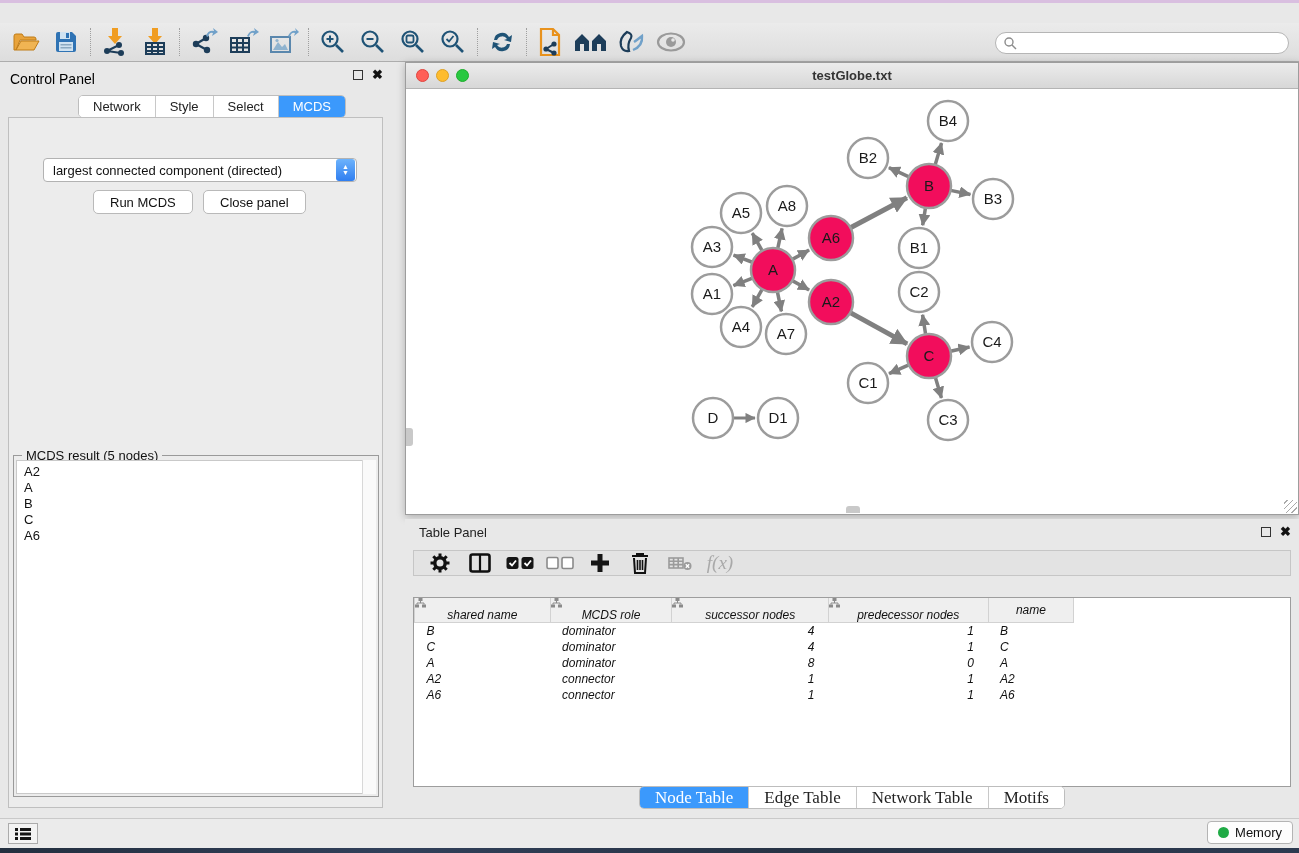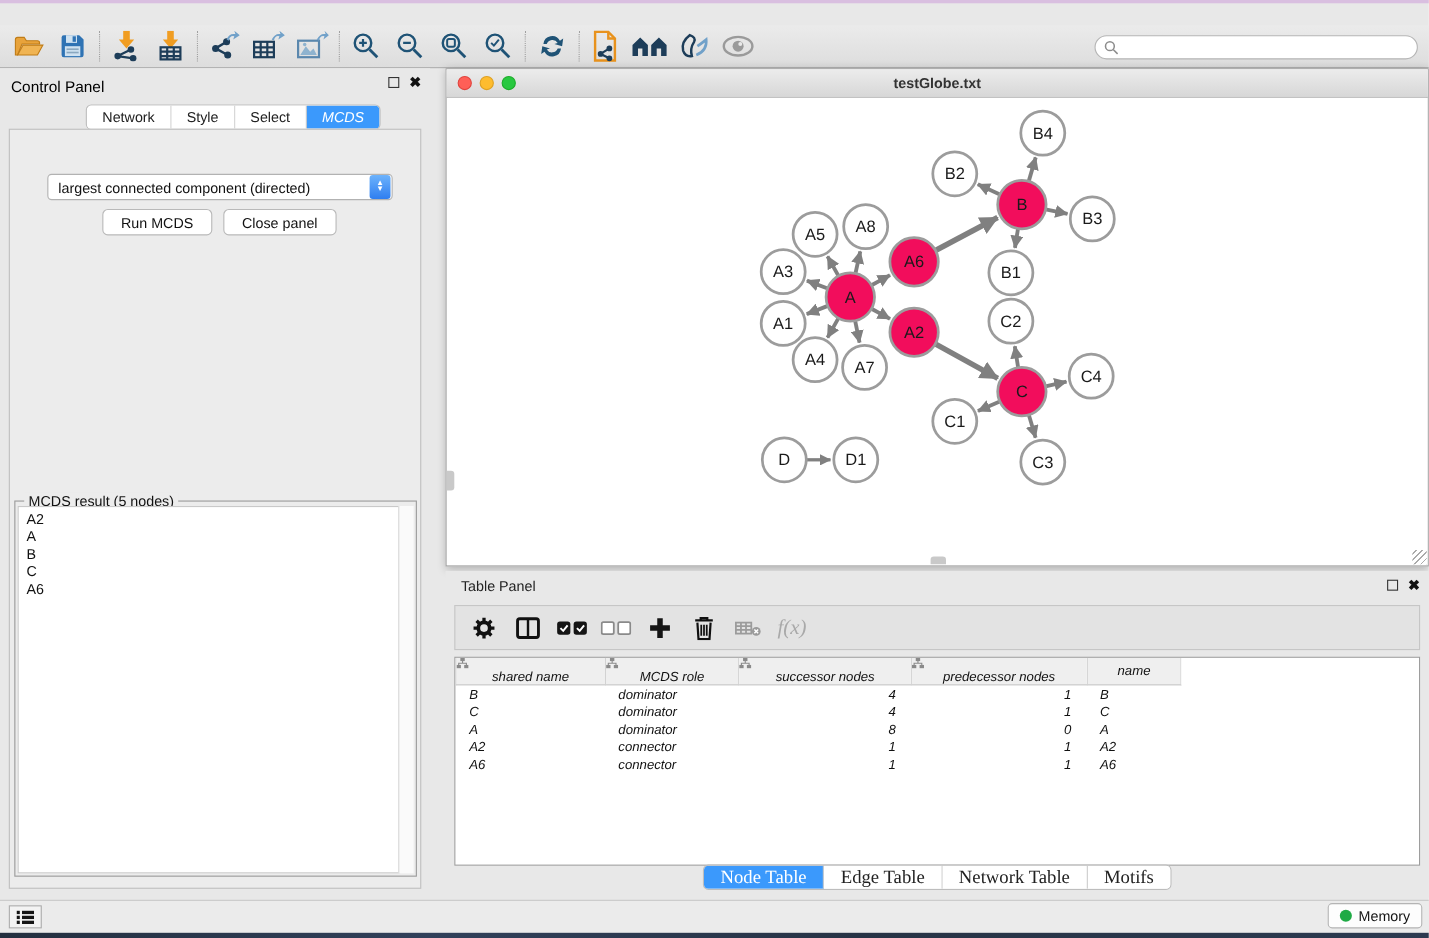--- a/index.html
+++ b/index.html
@@ -31,21 +31,21 @@
   
   .control-panel { position:absolute; left:0; top:62px; width:391px; height:756px; background:#e8e8e8; }
   .cp-header { position:absolute; left:10px; top:9px; font-size:14px; color:#000000; }
   .panel-icons { position:absolute; right:8px; top:8px; display:flex; gap:9px; align-items:center; }
   .float-icon { width:10px; height:10px; border:1.5px solid #333; display:inline-block; }
   .close-icon { font-size:13px; font-weight:bold; color:#111; line-height:10px; }
   .cp-tabs { position:absolute; left:78px; top:33px; display:flex; border:1px solid #bdbdbd;
              border-radius:5px; overflow:hidden; background:#fff; height:23px; }
   .cp-tab { padding:3px 14px; font-size:13px; color:#222; border-right:1px solid #c8c8c8;
             background:#fff; display:flex; align-items:center; }
-  .cp-tab:last-child { border-right:none;font-style:italic; }
+  .cp-tab:last-child { border-right:none; }
   .cp-tab.active { background:#3b99fc; color:#fff; }
   .cp-content { position:absolute; left:8px; top:55px; width:375px; height:691px;
                 background:#ececec; border:1px solid #bfbfbf; }
   .opt-label { position:absolute; left:0; right:0; top:20px; text-align:center; font-size:13px; color:#111; }
   .dropdown { position:absolute; left:34px; top:40px; width:314px; height:24px; background:#fff;
               border:1px solid #b2b2b2; border-radius:4px; display:flex; align-items:center; }
   .dropdown .dd-text { font-size:13px; color:#111; padding-left:9px; flex:1; }
   .dd-stepper { width:19px; height:22px; background:linear-gradient(#6db3fc,#2f7ef0); border-radius:3px;
                 margin-right:1px; display:flex; flex-direction:column; align-items:center; justify-content:center; }
   .dd-stepper span { color:#fff; font-size:7px; line-height:6px; }
@@ -71,21 +71,21 @@
   .net-light { width:13px; height:13px; border-radius:50%; }
   .net-canvas { position:absolute; left:1px; top:26px; width:890px; height:424px; background:#fff; }
   .edge-grip-left { position:absolute; left:0px; top:365px; width:7px; height:18px; background:#c9c9c9; border-radius:0 3px 3px 0; }
   .edge-grip-bottom { position:absolute; left:440px; bottom:1px; width:14px; height:7px; background:#c9c9c9; border-radius:3px 3px 0 0; }
   .resize-grip { position:absolute; right:1px; bottom:1px; width:13px; height:13px;
     background:repeating-linear-gradient(135deg, transparent 0 2px, #aaa 2px 3px, transparent 3px 4px); }
 
   
   .table-panel { position:absolute; left:405px; top:519px; width:894px; height:297px; background:#e8e8e8; }
   .tp-header { position:absolute; left:14px; top:6px; font-size:13px; color:#222; }
-  .tp-toolbar { position:absolute; left:8px; top:31px; width:878px; height:41px; background:#e3e3e3;
+  .tp-toolbar { position:absolute; left:8px; top:31px; width:878px; height:26px; background:#e3e3e3;
                 border:1px solid #c6c6c6; display:flex; align-items:center; padding-left:12px; gap:12px; }
   .tp-tool { width:28px; height:30px; display:flex; align-items:center; justify-content:center; }
   .fx-label { font-family:"Liberation Serif", serif; font-style:italic; font-size:19px; color:#a9a9a9; }
   .tp-table { position:absolute; left:8px; top:78px; width:878px; height:190px; background:#fff;
               border:1px solid #9d9d9d; overflow:hidden;font-style:italic; }
   .tp-table table { border-collapse:collapse; font-size:12px; color:#111; table-layout:fixed; }
   .tp-table th { background:#efefef; border:1px solid #d2d2d2; border-top:none; height:21px;
                  font-weight:normal; text-align:center; position:relative; }
   .tp-table th .hier { margin-right:5px; vertical-align:-1px; }
   .tp-table td { height:16px; padding:0 12px; white-space:nowrap; }

